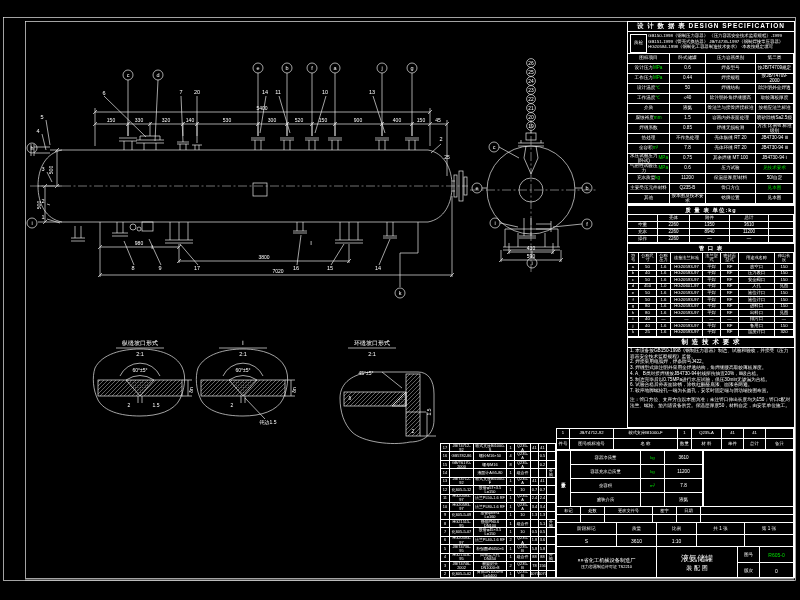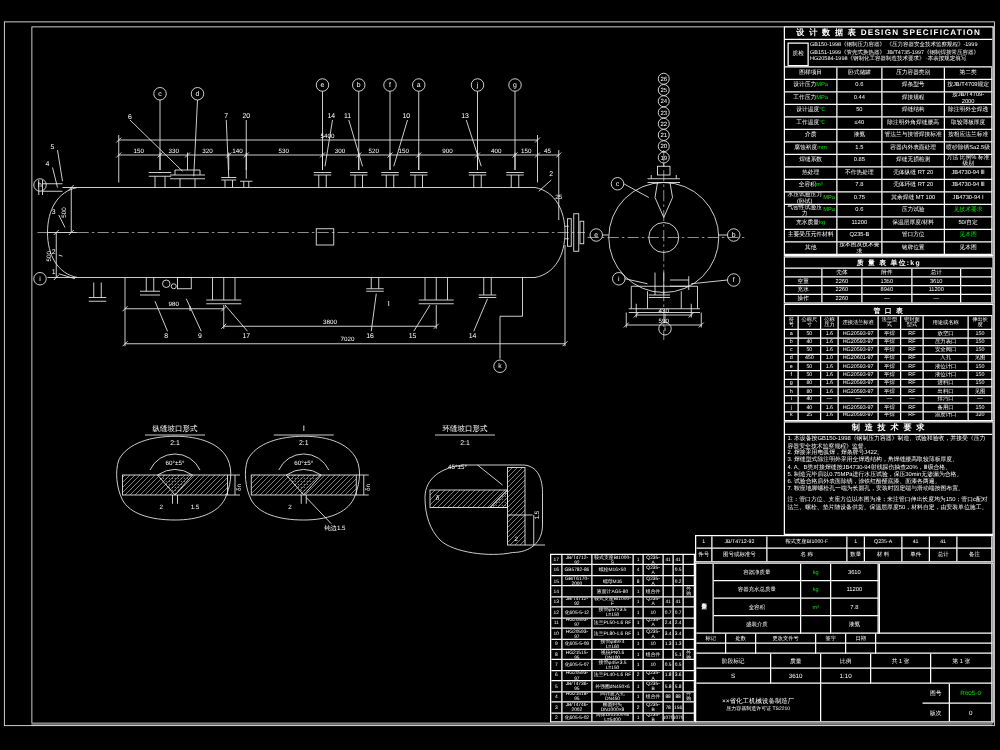--- a/index.html
+++ b/index.html
@@ -804,18 +804,22 @@
       <div class="tb-cell" style="left: 188px; top: 72px; width: 49px; height: 12px; font-size: 4.6px;">第 1 张</div>
       <div class="tb-cell" style="left: 0px; top: 84px; width: 60px; height: 12px; font-size: 5px;">S</div>
       <div class="tb-cell" style="left: 60px; top: 84px; width: 40px; height: 12px; font-size: 5px;">3610</div>
       <div class="tb-cell" style="left: 100px; top: 84px; width: 40px; height: 12px; font-size: 5px;">1:10</div>
       <div class="tb-cell" style="left: 140px; top: 84px; width: 48px; height: 12px; font-size: 5px;"></div>
       <div class="tb-cell" style="left: 188px; top: 84px; width: 49px; height: 12px; font-size: 5px;"></div>
       <div class="tb-cell" style="left: 0px; top: 96px; width: 100px; height: 32px; font-size: 5px; flex-direction: column;">
         <div style="font-size: 5.2px;">××省化工机械设备制造厂</div>
         <div style="font-size: 4px;">压力容器制造许可证 TS2210</div>
       </div>
+      <div class="tb-cell" style="left: 100px; top: 96px; width: 81px; height: 32px; font-size: 5px; flex-direction: column;">
+        <div style="font-size: 8px;">液氨储罐</div>
+        <div style="font-size: 6px;">装 配 图</div>
+      </div>
       <div class="tb-cell" style="left: 181px; top: 96px; width: 22px; height: 16px; font-size: 4.6px;">图号</div>
       <div class="tb-cell g" style="left: 203px; top: 96px; width: 34px; height: 16px; font-size: 5px;">R605-0</div>
       <div class="tb-cell" style="left: 181px; top: 112px; width: 22px; height: 16px; font-size: 4.6px;">版次</div>
       <div class="tb-cell" style="left: 203px; top: 112px; width: 34px; height: 16px; font-size: 5px;">0</div>
     </div>
 </div>
 
 </body></html>

